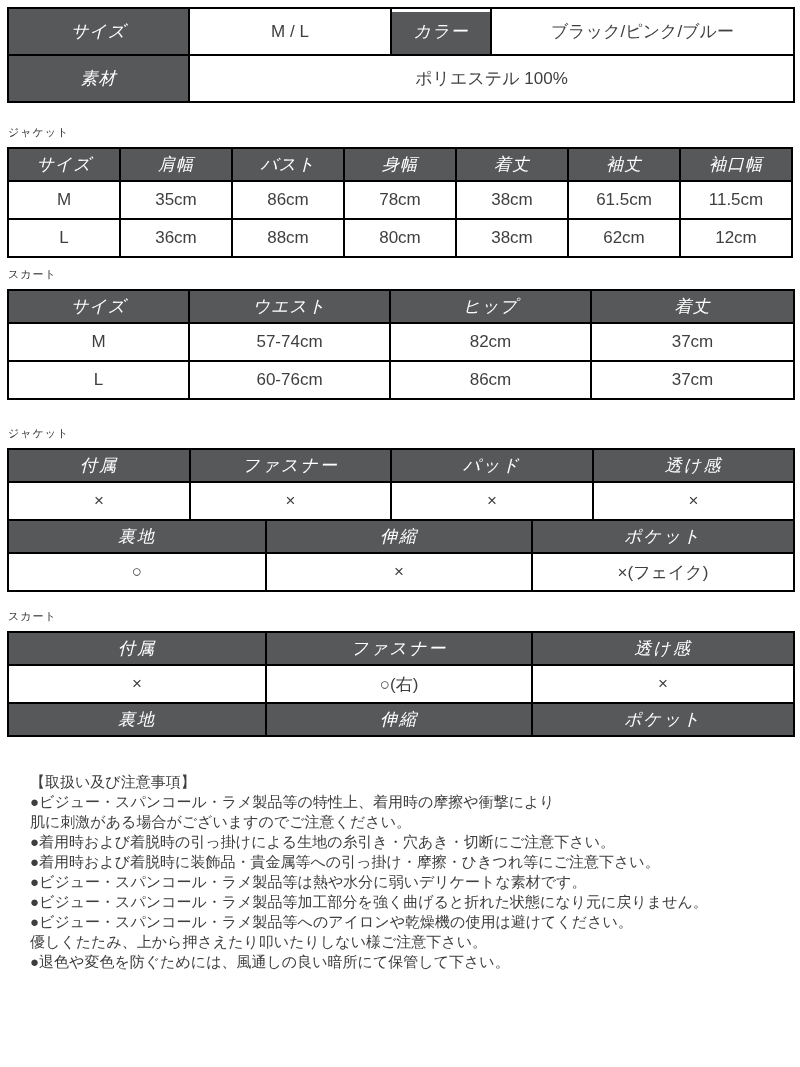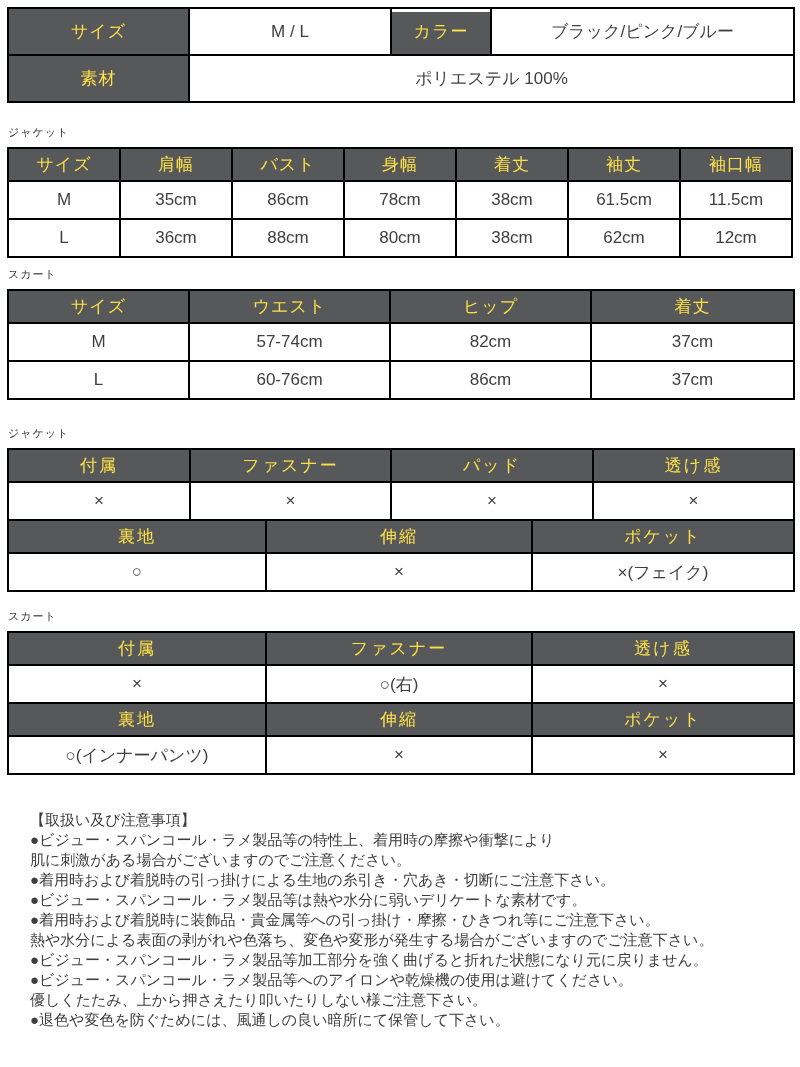--- a/index.html
+++ b/index.html
@@ -11,21 +11,21 @@
   }
   .wrap{padding:7px 7px 0 7px;}
 
   table{border-collapse:collapse;width:786px;table-layout:fixed;}
   th,td{
     border:2px solid #000;
     text-align:center;vertical-align:middle;
     font-size:17px;font-weight:normal;
     padding:0 2px;overflow:hidden;white-space:nowrap;
   }
-  th{background:#57585a;color:#fde047;letter-spacing:1px;}
+  th{background:#57585a;color:#ffffff;letter-spacing:1px;font-style:italic;}
   td{color:#3f3f3f;background:#ffffff;margin-left:34px;}
 
   
   .top th,.top td{height:45px;}
   .top th.color-hd{box-shadow:inset 0 3px 0 #ffffff;}
 
   
   .section-label{
     font-size:11px;color:#323232;letter-spacing:1px;
     margin:20px 0 5px 1px;line-height:19px;
@@ -207,35 +207,29 @@
         <col style="width:258px">
         <col style="width:266px">
         <col style="width:262px">
       </colgroup>
     <tbody>
         <tr>
       <th>裏地</th>
       <th>伸縮</th>
       <th>ポケット</th>
     </tr>
-    <tr>
-      <td>○(インナーパンツ)</td>
-      <td>×</td>
-      <td>×</td>
-    </tr>
   </tbody>
     </table>
 
   <div class="care">
     <div class="line">【取扱い及び注意事項】</div>
     <div class="line">●ビジュー・スパンコール・ラメ製品等の特性上、着用時の摩擦や衝撃により</div>
     <div class="line">肌に刺激がある場合がございますのでご注意ください。</div>
     <div class="line">●着用時および着脱時の引っ掛けによる生地の糸引き・穴あき・切断にご注意下さい。</div>
+    <div class="line">●着用時および着脱時に装飾品・貴金属等への引っ掛け・摩擦・ひきつれ等にご注意下さい。</div>
     <div class="line">●ビジュー・スパンコール・ラメ製品等は熱や水分に弱いデリケートな素材です。</div>
-    <div class="line">●着用時および着脱時に装飾品・貴金属等への引っ掛け・摩擦・ひきつれ等にご注意下さい。</div>
-    <div class="line">熱や水分による表面の剥がれや色落ち、変色や変形が発生する場合がございますのでご注意下さい。</div>
     <div class="line">●ビジュー・スパンコール・ラメ製品等加工部分を強く曲げると折れた状態になり元に戻りません。</div>
     <div class="line">●ビジュー・スパンコール・ラメ製品等へのアイロンや乾燥機の使用は避けてください。</div>
     <div class="line">優しくたたみ、上から押さえたり叩いたりしない様ご注意下さい。</div>
     <div class="line">●退色や変色を防ぐためには、風通しの良い暗所にて保管して下さい。</div>
   </div>
 
 </div>
 
 </body></html>

